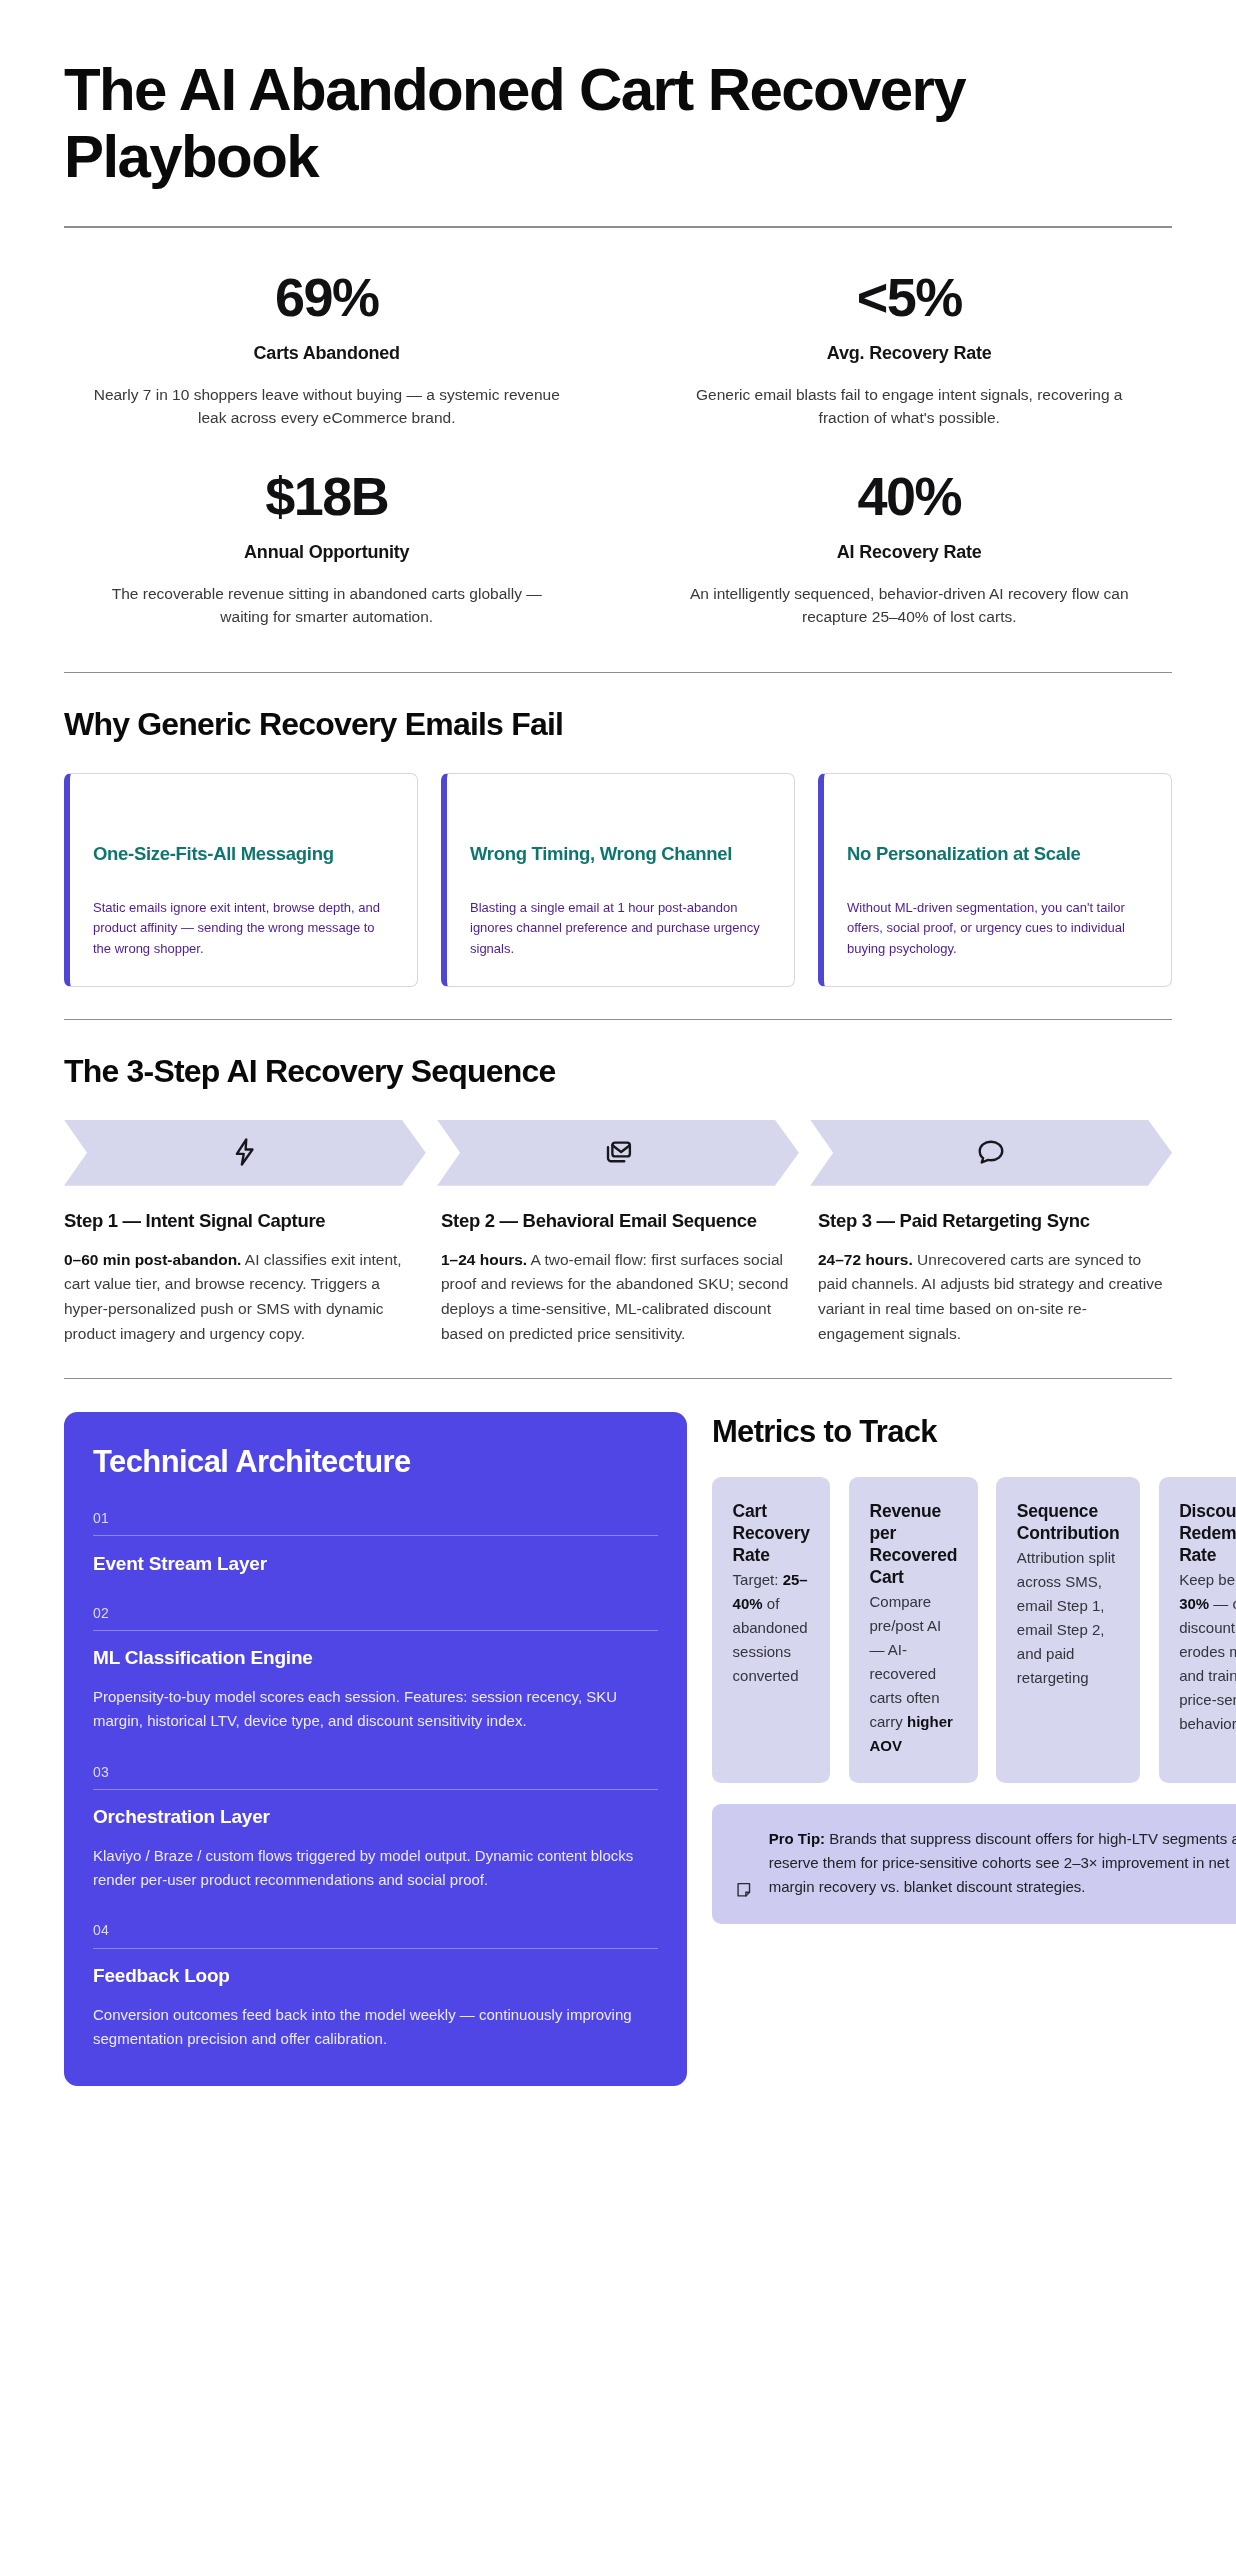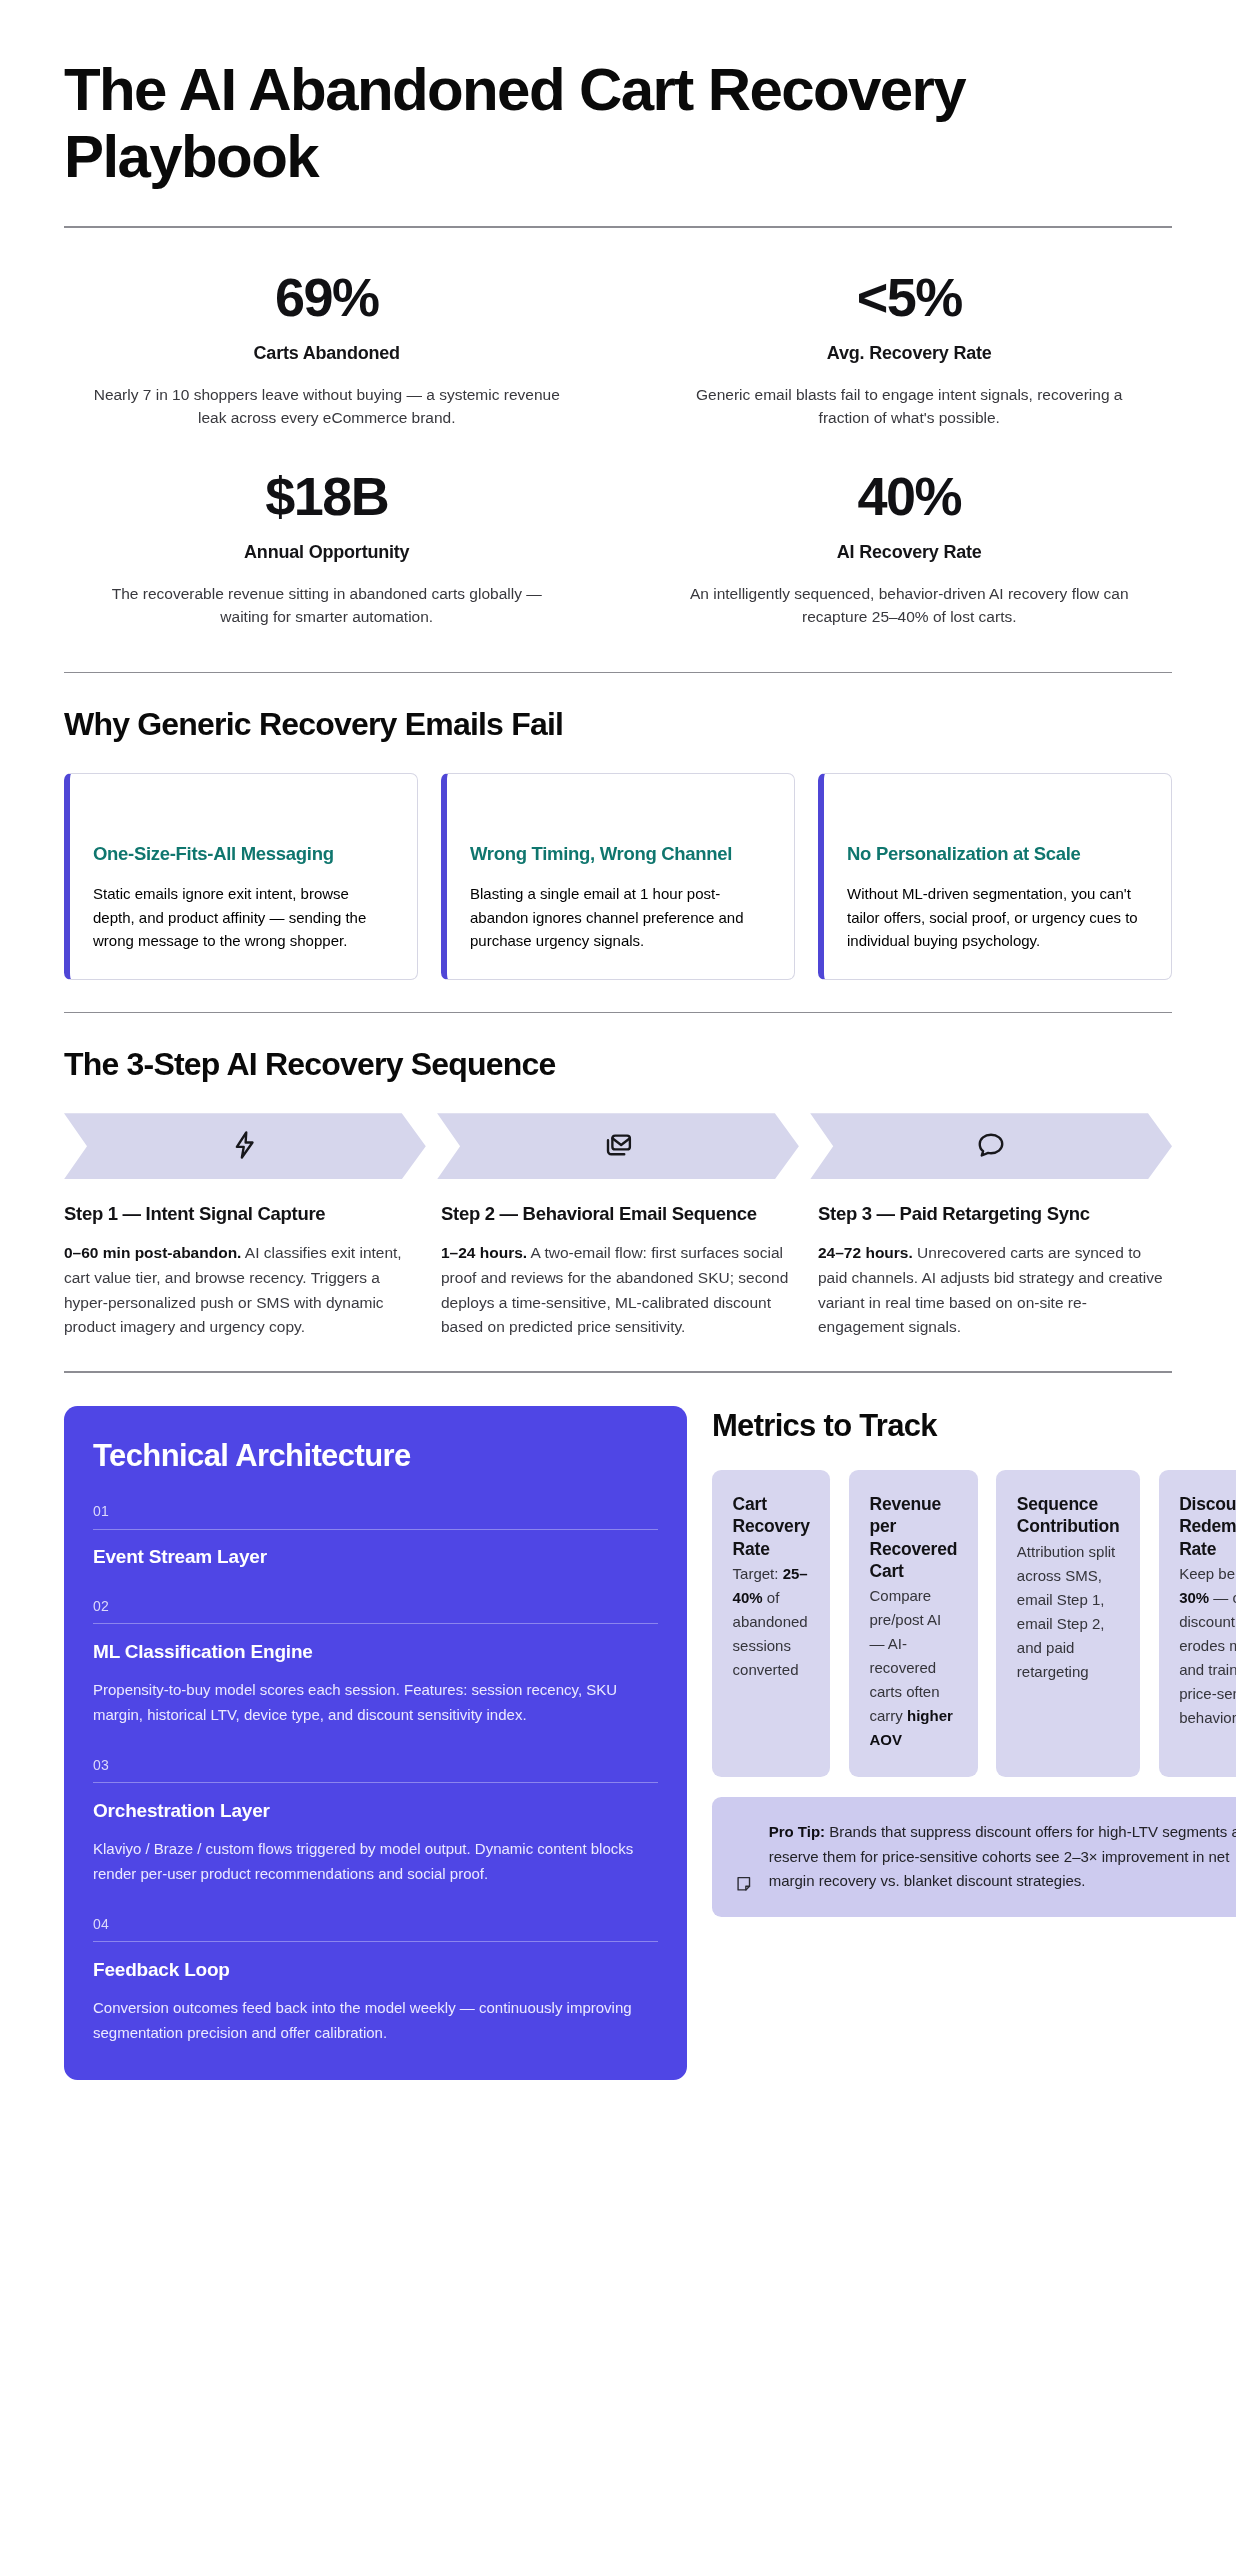--- a/index.html
+++ b/index.html
@@ -119,24 +119,24 @@
   }
   .fail-title {
     font-size: 18.5px;
     font-weight: 700;
     letter-spacing: -0.3px;
     line-height: 1.25;
     color: #0f766e;
     margin-top: 44px;
   }
   .fail-body {
-    margin-top: 17px;
-    font-size: 15px;
+    margin-top: 33px;
+    font-size: 13px;
     line-height: 1.58;
-    color: #000000;
+    color: #4c1d95;
   }
 
   
   .steps-chevrons {
     margin-top: 29px;
     display: grid;
     grid-template-columns: repeat(3, 1fr);
     column-gap: 11.3px;
   }
   .chev {

